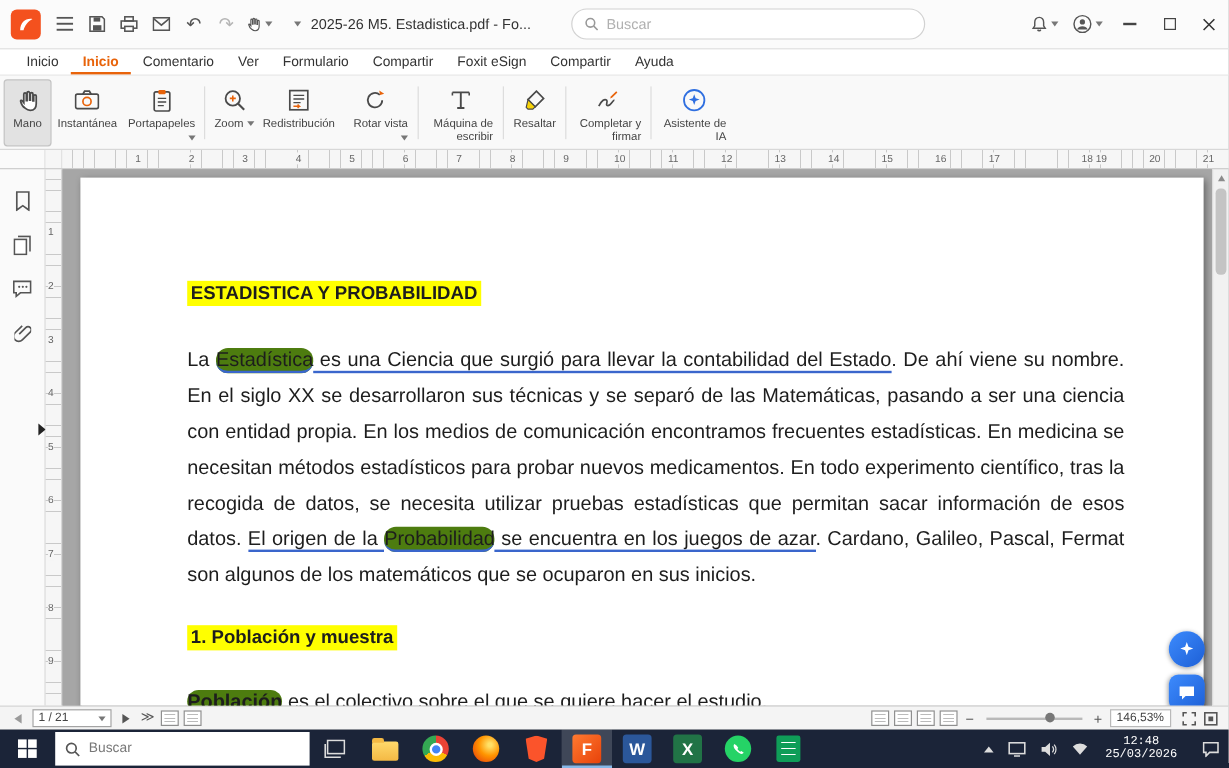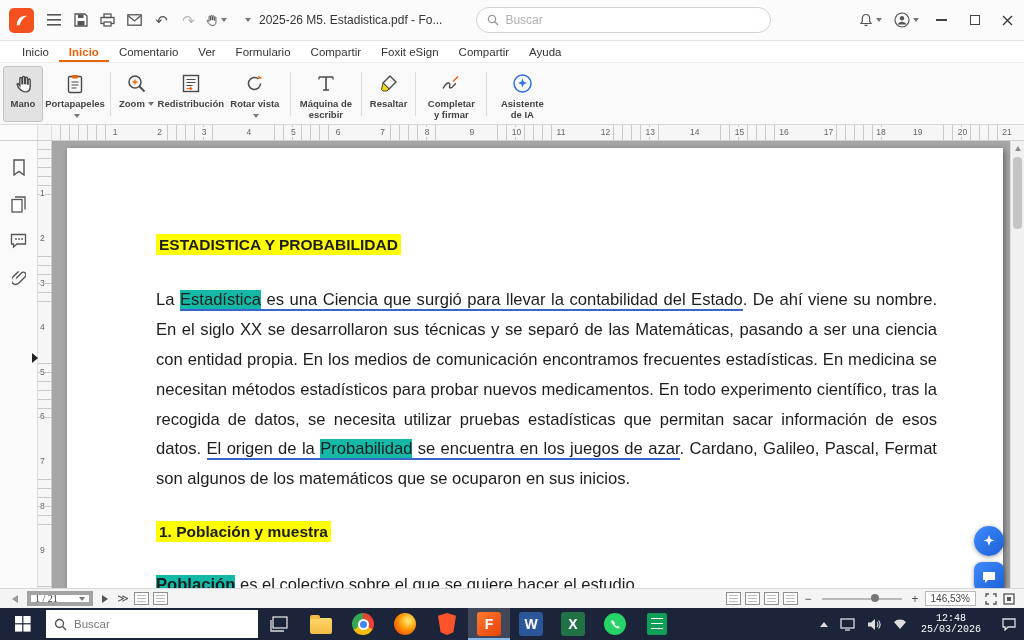--- a/index.html
+++ b/index.html
@@ -27,21 +27,21 @@
 
 .menubar { flex:0 0 22px; background:#fff; display:flex; align-items:flex-end; padding-left:12px; border-bottom:1px solid #ececec; }
 .mtab { font-size:11.5px; color:#333; padding:3px 10px 4px; cursor:pointer; }
 .mtab.active { color:#e8630a; font-weight:bold; border-bottom:2px solid #e8630a; padding-bottom:2px; }
 
 
 .ribbon { flex:0 0 60px; background:#f9f9f9; border-bottom:1px solid #d8d8d8; display:flex; align-items:stretch; padding:2px 4px 1px 3px; }
 .rtool { display:flex; flex-direction:column; align-items:center; justify-content:flex-start; padding:4px 4px 1px; margin:1px 0; border-radius:3px; min-width:40px; max-width:64px; border:1px solid transparent; }
 .rtool.active { background:#e2e2e2; border-color:#c3c3c3; }
 .ric { height:25px; display:flex; align-items:center; justify-content:center; margin-bottom:2px; }
-.rlabel { font-size:9.5px; color:#444; text-align:center; line-height:1.18;font-weight:bold; }
+.rlabel { font-size:9.5px; color:#444; text-align:right; line-height:1.18; }
 .rsep { width:1px; background:#ddd; margin:7px 3px; }
 
 
 .main { flex:1 1 auto; display:flex; flex-direction:column; min-height:0; position:relative; }
 .ruler-row { flex:0 0 16px; display:flex; background:#f6f6f6; border-bottom:1px solid #cfcfcf; }
 .ruler-corner { width:38px; border-right:1px solid #ddd; background:#fafafa; }
 .ruler-corner2 { width:14px; background:#f6f6f6; border-right:1px solid #ddd; }
 .ruler-h { flex:1; position:relative; background:repeating-linear-gradient(to right,transparent 0 8.4px,#c9c9c9 8.4px 8.92px),#f6f6f6; }
 .ruler-h span { position:absolute; top:1.5px; transform:translateX(-50%); font-size:8.5px; color:#666; background:#f6f6f6; padding:0 1px; }
 .content-row { flex:1 1 auto; display:flex; min-height:0; }
@@ -55,34 +55,34 @@
 .sc-up { position:absolute; top:5px; left:3.5px; width:0; height:0; border-left:3.5px solid transparent; border-right:3.5px solid transparent; border-bottom:5px solid #8b8b8b; }
 .sc-thumb { position:absolute; top:16px; left:2px; width:9px; height:72px; background:#c4c4c4; border-radius:4px; }
 
 
 .page { width:936px; margin:7px 0 0 15px; background:#fff; box-shadow:2px 2px 6px rgba(0,0,0,.4); padding:88px 66px 60px 89px; color:#1d1d1d; }
 .doc-h1, .doc-h2 { font-size:15.5px; font-weight:bold; }
 .doc-h1 > span, .doc-h2 > span { background:#ffff00; padding:2px 3px; }
 .doc-p { margin-top:31px; font-size:16.6px; line-height:29.8px; text-align:justify; }
 .doc-h2 { margin-top:29px; }
 .doc-p2 { margin-top:29px; font-size:16.6px; line-height:29.8px; }
-.hl-green { background:#14b8a6; }
+.hl-green { background:#4d7c0f;border-radius:10px; }
 .u-blue { border-bottom:2px solid #3a66cc; }
 .b { font-weight:bold; }
 
 
 .float-btn { position:absolute; right:6px; width:30px; height:30px; border-radius:50%; background:linear-gradient(135deg,#3d8bfd,#1d5fd6); display:flex; align-items:center; justify-content:center; box-shadow:0 1px 4px rgba(0,0,0,.4); }
 .float-btn.b2 { border-radius:8px; }
 
 
 .statusbar { flex:0 0 20px; background:#f4f4f4; border-top:1px solid #d7d7d7; display:flex; align-items:center; font-size:10.5px; color:#444; padding:0 6px; }
 .sb-btn { display:flex; align-items:center; justify-content:center; width:18px; height:16px; }
 .tri-l { width:0;height:0;border-top:4px solid transparent;border-bottom:4px solid transparent;border-right:6px solid #9a9a9a; }
 .tri-r { width:0;height:0;border-top:4px solid transparent;border-bottom:4px solid transparent;border-left:6px solid #555; }
-.pagebox { display:flex; align-items:center; justify-content:space-between; border:4px solid #a3a3a3; background:#fff; height:15px; width:66px; padding:0 4px; margin:0 3px; font-size:10px;font-family:Liberation Serif, serif; }
+.pagebox { display:flex; align-items:center; justify-content:space-between; border:1px solid #a3a3a3; background:#fff; height:15px; width:66px; padding:0 4px; margin:0 3px; font-size:10px; }
 .sb-mini { width:15px; height:13px; border:1px solid #8f8f8f; background:#fff; margin:0 2px; position:relative; }
 .sb-mini:after { content:""; position:absolute; inset:2px; background:repeating-linear-gradient(to bottom,#bbb 0 1px,transparent 1px 3px); }
 .sb-right { margin-left:auto; display:flex; align-items:center; }
 .zoom-track { width:80px; height:2px; background:#b9b9b9; position:relative; margin:0 6px; }
 .zoom-thumb { position:absolute; top:-3.5px; left:62%; width:8px; height:8px; border-radius:50%; background:#777; }
 .zoombox { border:1px solid #b9b9b9; background:#fff; height:15px; padding:0 5px; display:flex; align-items:center; font-size:10px; margin:0 6px 0 2px; }
 .sb-glyph { font-size:12px; color:#555; padding:0 4px; }
 
 
 .taskbar { flex:0 0 32px; background:#1b2438; display:flex; align-items:stretch; color:#eee; }
@@ -219,20 +219,30 @@
     <div class="rtool active">
       <span class="ric">
         <svg width="19" height="21" viewBox="0 0 14 16">
             <path d="M5 13c-1.4-.8-2.4-2.6-2.8-4.2-.2-.7.6-1 1-.5l1 1.3V4.2a.8.8 0 0 1 1.6 0v4h.5V3.4a.8.8 0 0 1 1.6 0v4.6h.5V4a.8.8 0 0 1 1.6 0v4.4h.5V5.4a.8.8 0 0 1 1.6 0v4.8c0 2.6-1.4 4.2-3.8 4.2-1.1 0-2.2-.5-3.3-1.4z" fill="#fff" stroke="#4a4a4a" stroke-width="1.1"></path>
           </svg>
       </span>
       <span class="rlabel">Mano</span>
     </div>
     <div class="rtool">
       <span class="ric">
+        <svg width="21" height="17" viewBox="0 0 21 17">
+            <rect x="1" y="3.5" width="19" height="12" rx="1.5" fill="none" stroke="#4a4a4a" stroke-width="1.4"></rect>
+            <path d="M7 3.5 8.5 1h4L14 3.5" fill="none" stroke="#4a4a4a" stroke-width="1.4"></path>
+            <circle cx="10.5" cy="9.5" r="3.4" fill="none" stroke="#e8630a" stroke-width="1.4"></circle>
+          </svg>
+      </span>
+      <span class="rlabel">Instantánea</span>
+    </div>
+    <div class="rtool">
+      <span class="ric">
         <svg width="16" height="20" viewBox="0 0 16 20">
             <rect x="1.5" y="2.5" width="13" height="16" rx="1.5" fill="none" stroke="#4a4a4a" stroke-width="1.4"></rect>
             <rect x="5" y="1" width="6" height="3.5" rx="1" fill="#e8630a"></rect>
             <path d="M4.5 8h7M4.5 11h7M4.5 14h5" stroke="#4a4a4a" stroke-width="1.2"></path>
           </svg>
       </span>
       <span class="rlabel"><span>Portapapeles</span><span class="caret"></span></span>
     </div>
     <div class="rsep"></div>
     <div class="rtool">
@@ -321,21 +331,21 @@
           <span style="left: 375.2px;">8</span>
           <span style="left: 419.8px;">9</span>
           <span style="left: 464.4px;">10</span>
           <span style="left: 509px;">11</span>
           <span style="left: 553.6px;">12</span>
           <span style="left: 598.2px;">13</span>
           <span style="left: 642.8px;">14</span>
           <span style="left: 687.4px;">15</span>
           <span style="left: 732px;">16</span>
           <span style="left: 776.6px;">17</span>
-          <span style="left: 829px;">18</span>
+          <span style="left: 854px;">18</span>
           <span style="left: 865.8px;">19</span>
           <span style="left: 910.4px;">20</span>
           <span style="left: 955px;">21</span>
         </div>
     </div>
     <div class="content-row">
 
       <div class="left-panel">
         <div class="lp-icon">
           <svg width="14" height="17" viewBox="0 0 14 17">

